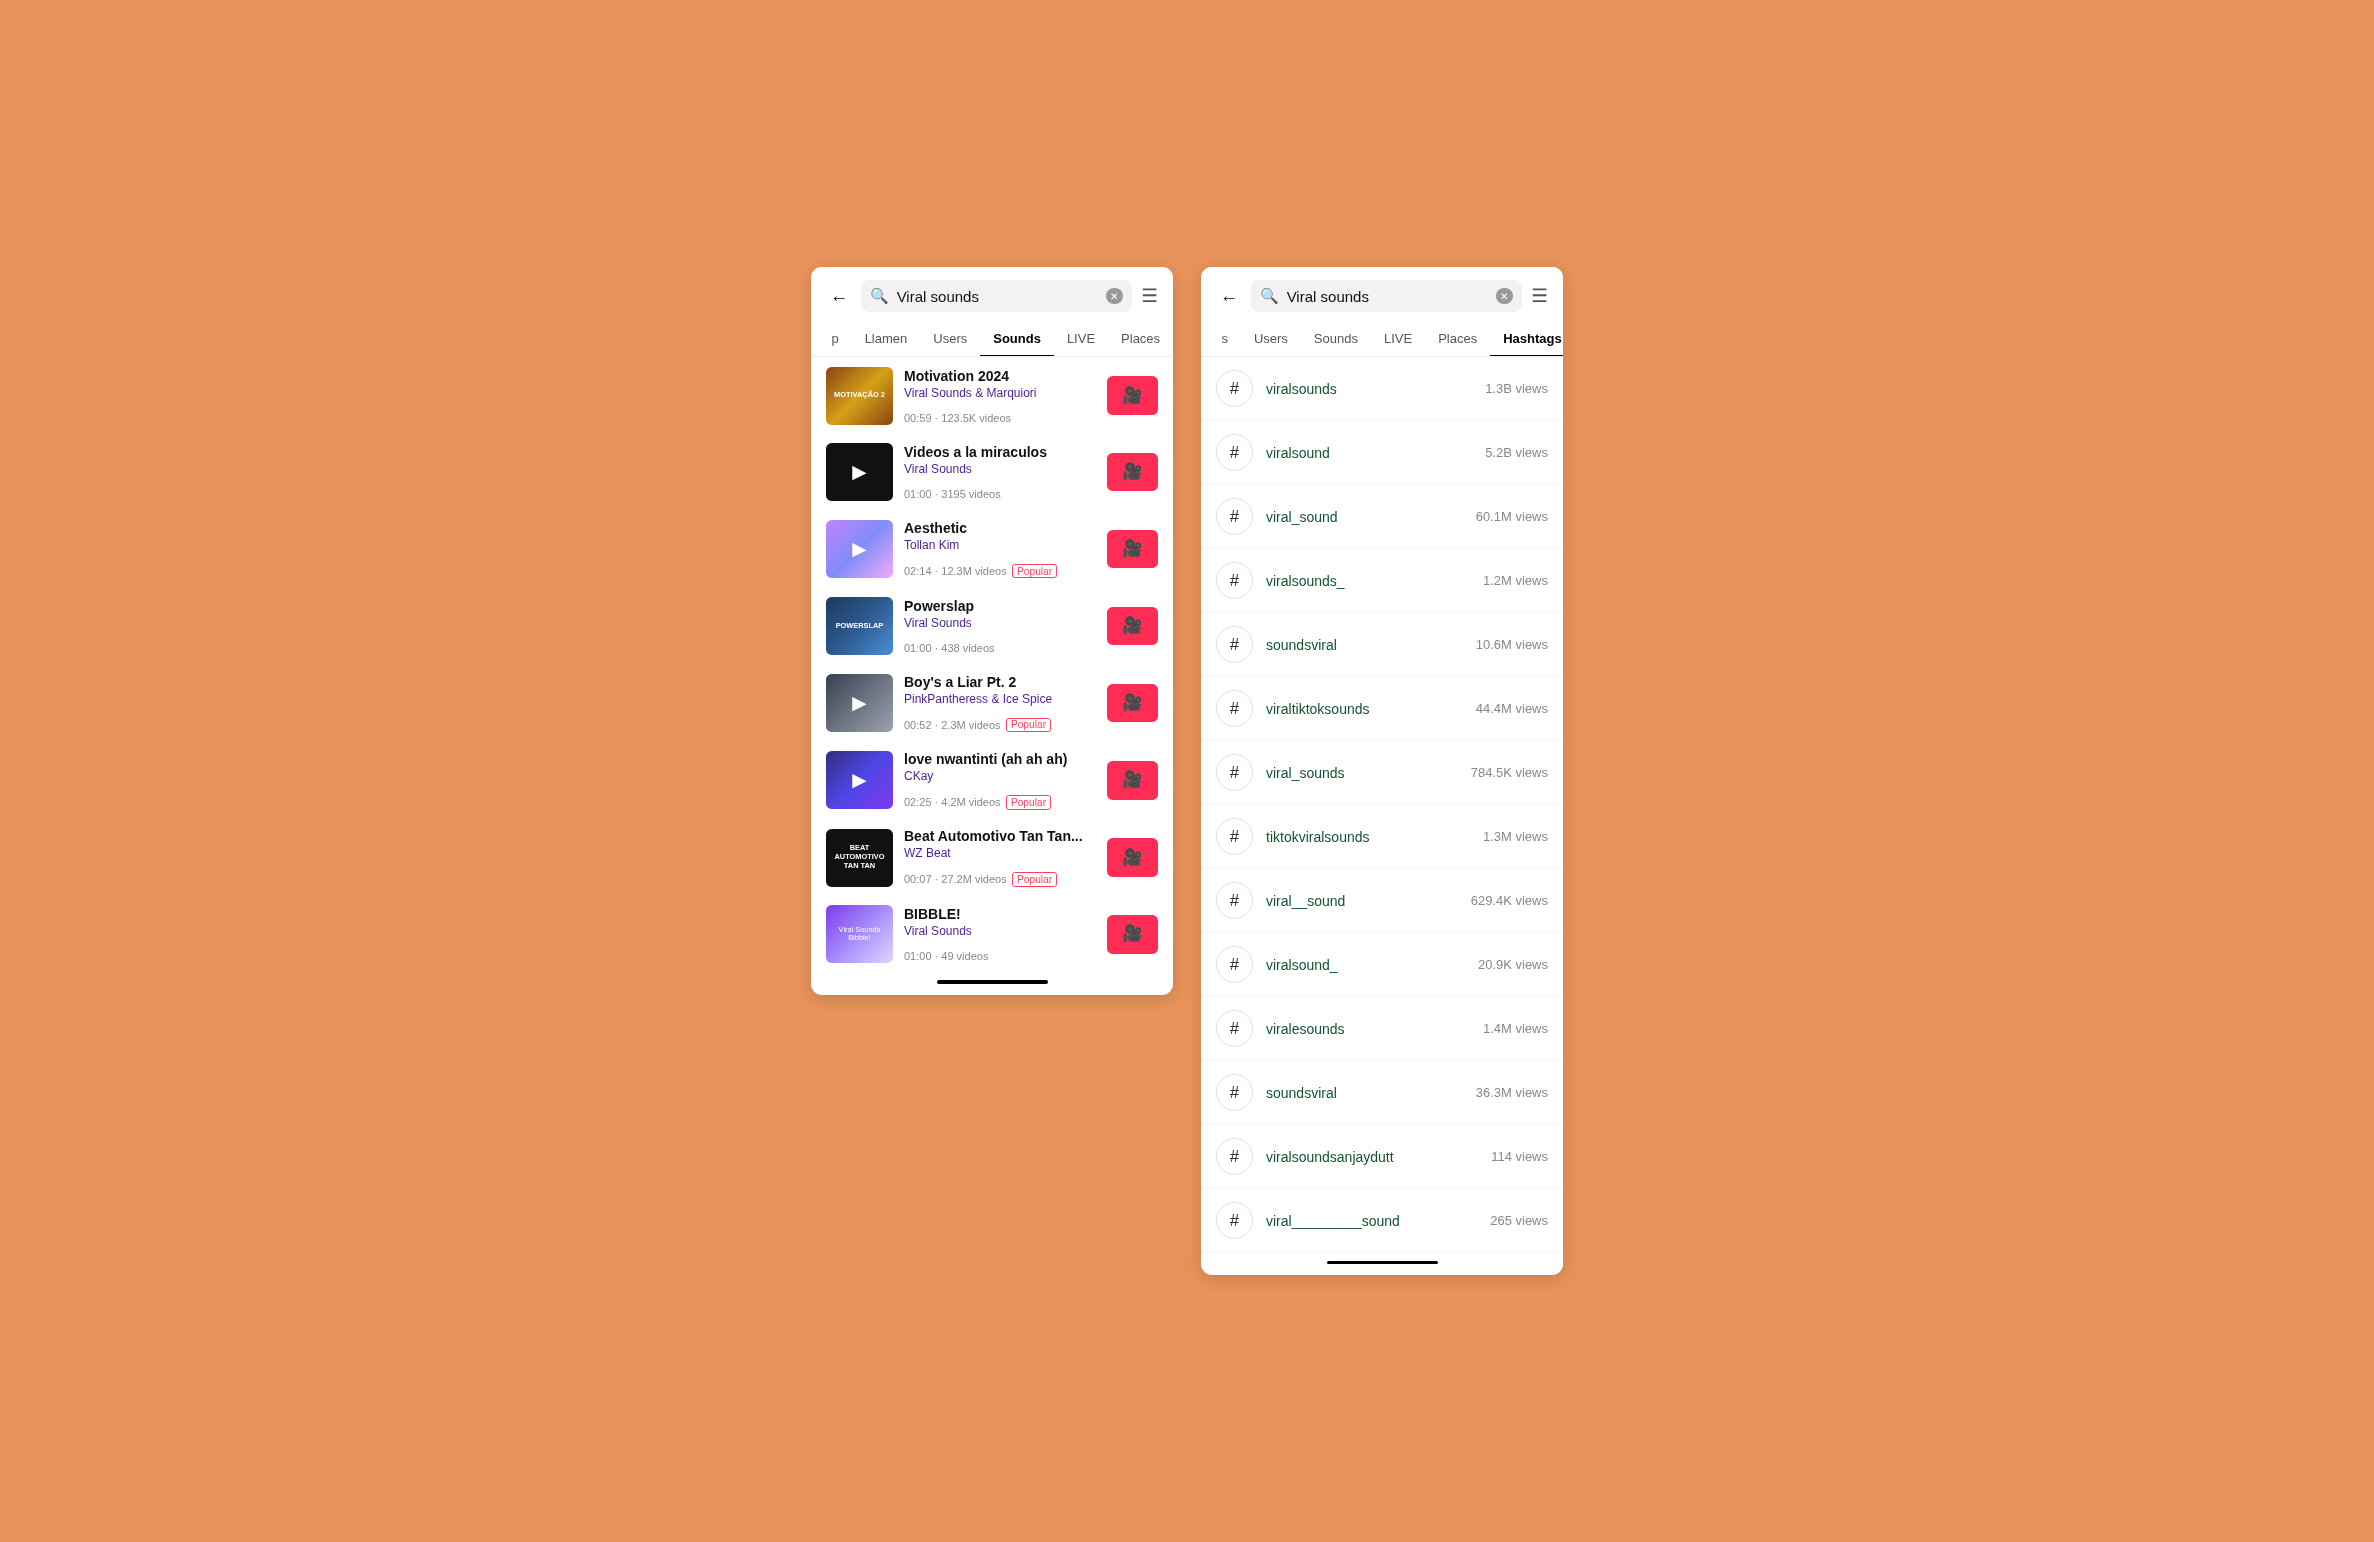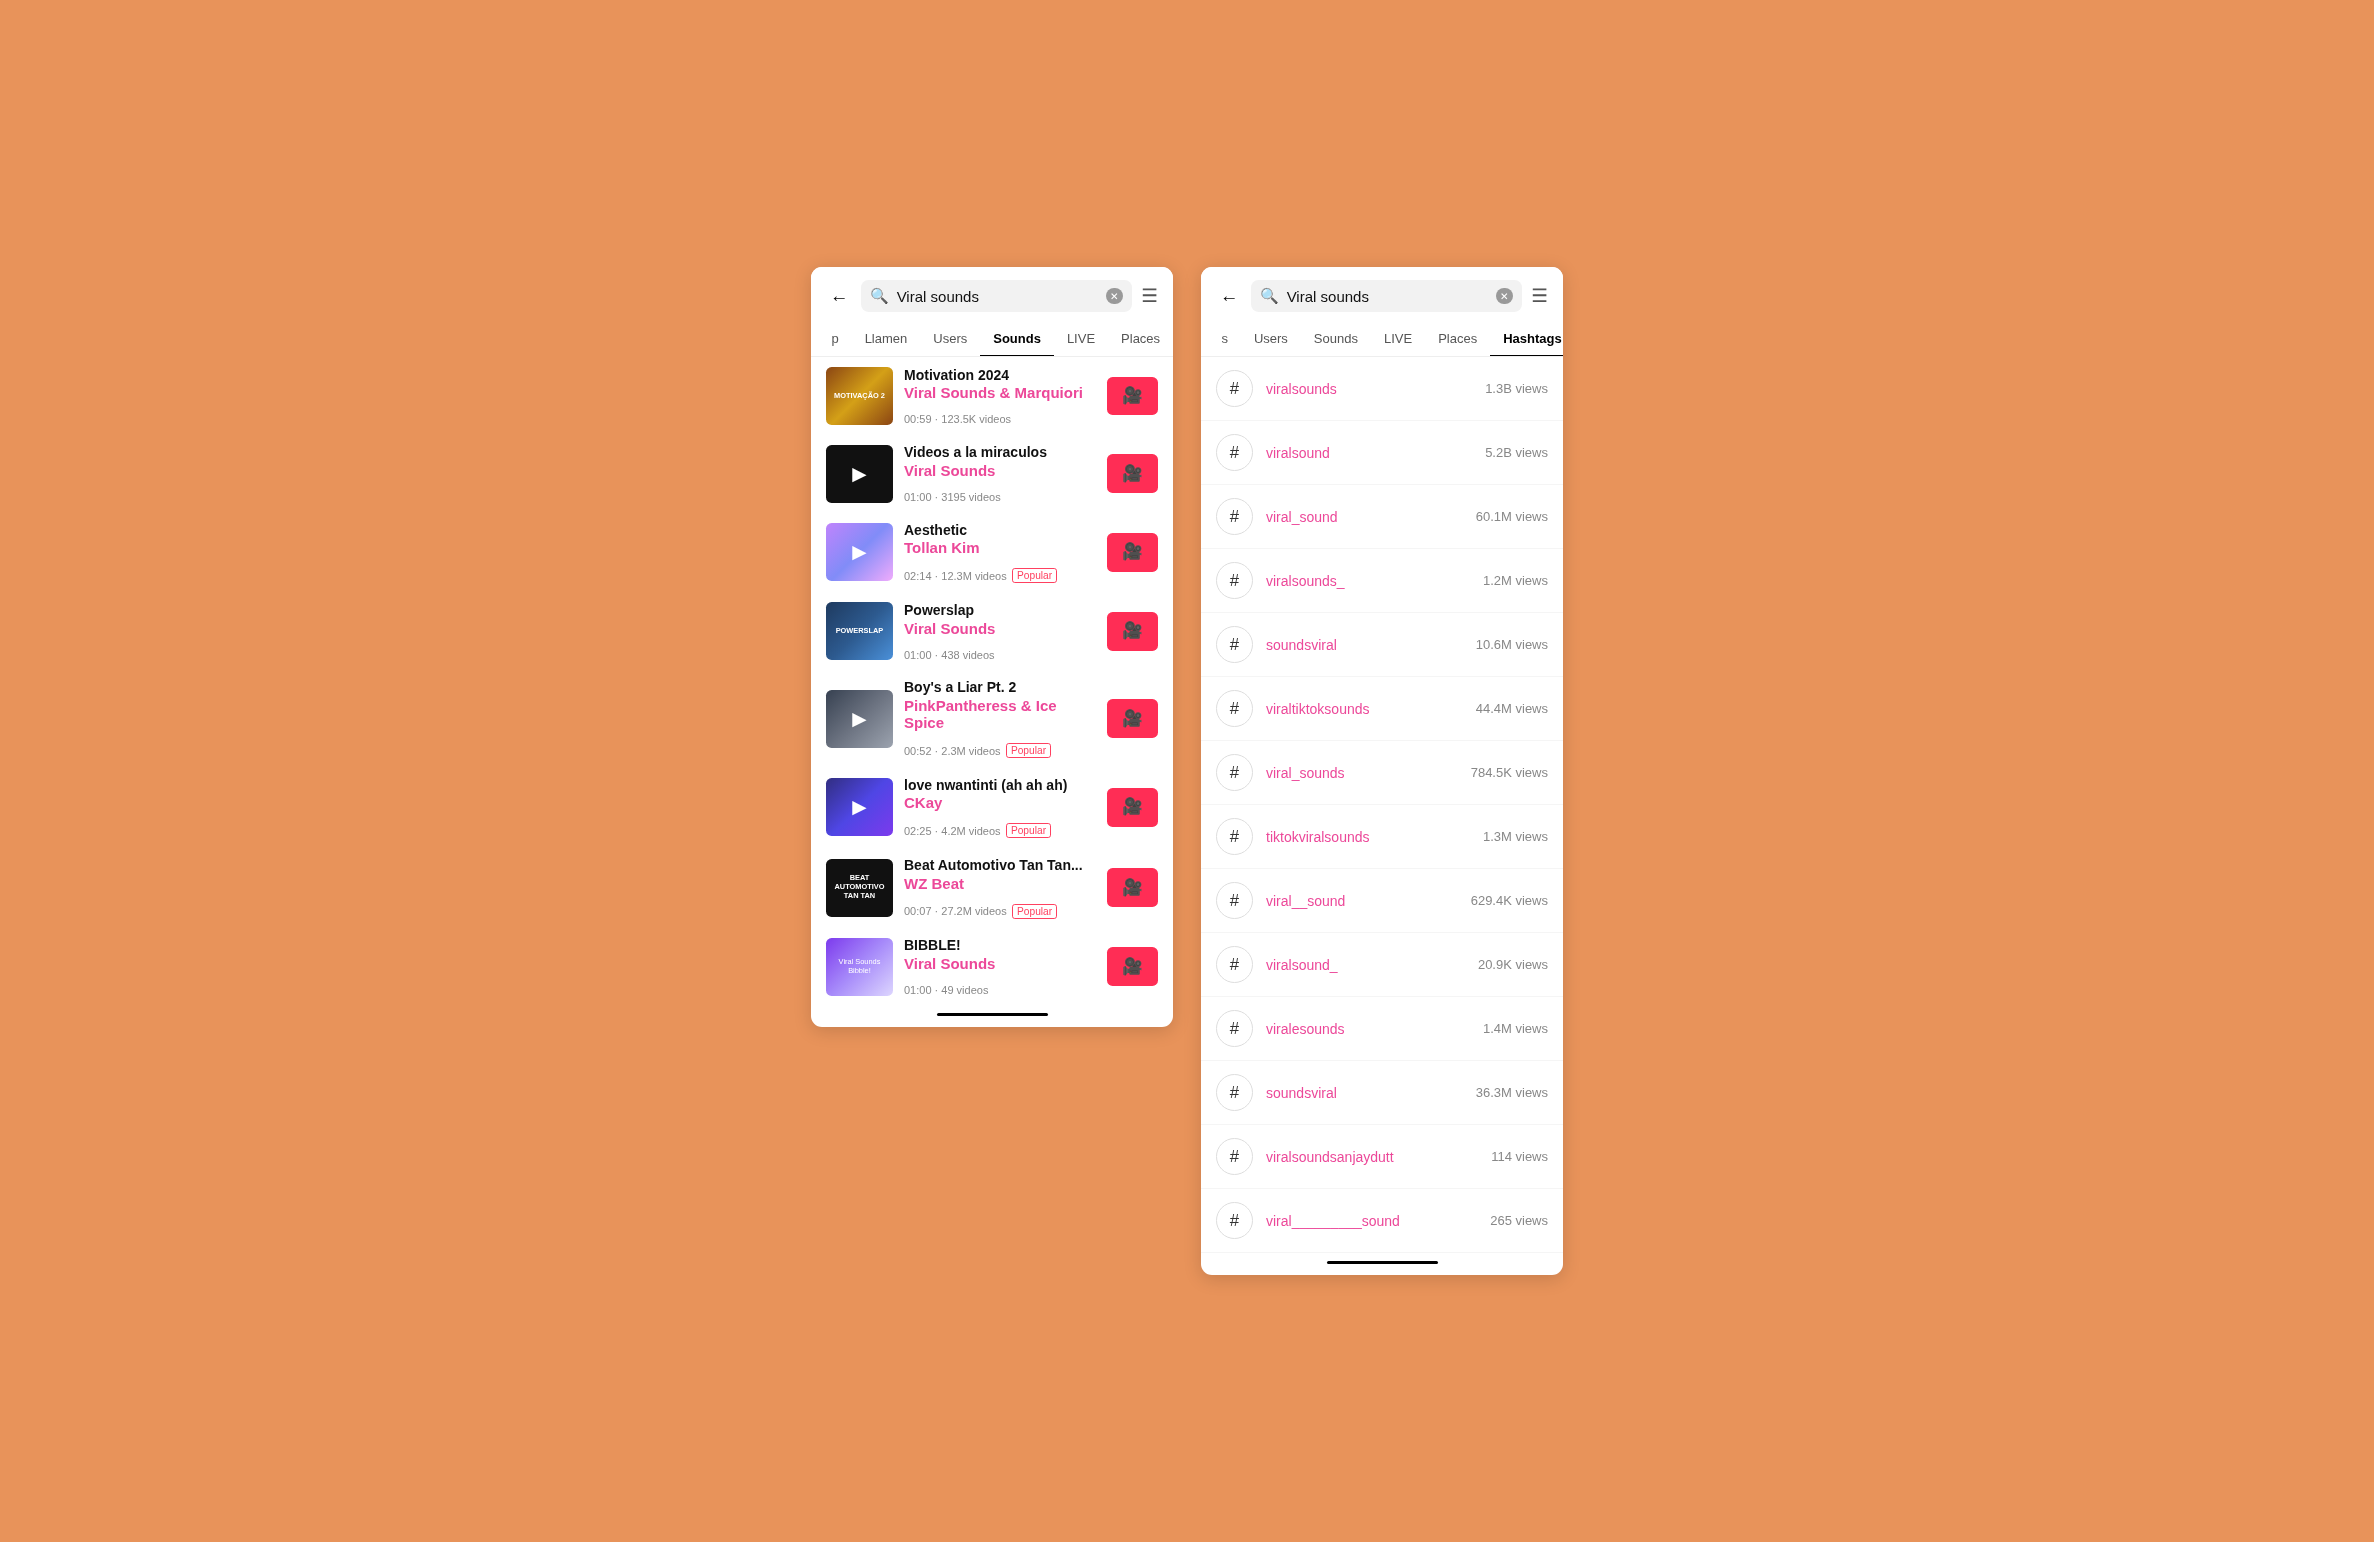--- a/index.html
+++ b/index.html
@@ -133,24 +133,23 @@
     }
     .sound-title {
       font-size: 14px;
       font-weight: 600;
       color: #111;
       white-space: nowrap;
       overflow: hidden;
       text-overflow: ellipsis;
     }
     .sound-artist {
-      font-size: 15px;
-      color: #ec4899;
+      font-size: 12px;
+      color: #4c1d95;
       margin-top: 1.9px;
-      font-weight: bold;
     }
     .sound-meta {
       font-size: 11px;
       color: #888;
       margin-top: 12px;
       display: flex;
       align-items: center;
       gap: 5.6px;
     }
     .popular-badge {
@@ -200,21 +199,21 @@
       align-items: center;
       justify-content: center;
       font-size: 16.7px;
       color: #333;
       flex-shrink: 0;
     }
     .hashtag-name {
       flex: 1;
       font-size: 14px;
       font-weight: 500;
-      color: #ec4899;
+      color: #14532d;
     }
     .hashtag-views {
       font-size: 13px;
       color: #888;
     }
 
     
     .thumb-motivation {
       background: linear-gradient(135deg, #8B4513 0%, #D4A017 50%, #8B4513 100%);
     }

